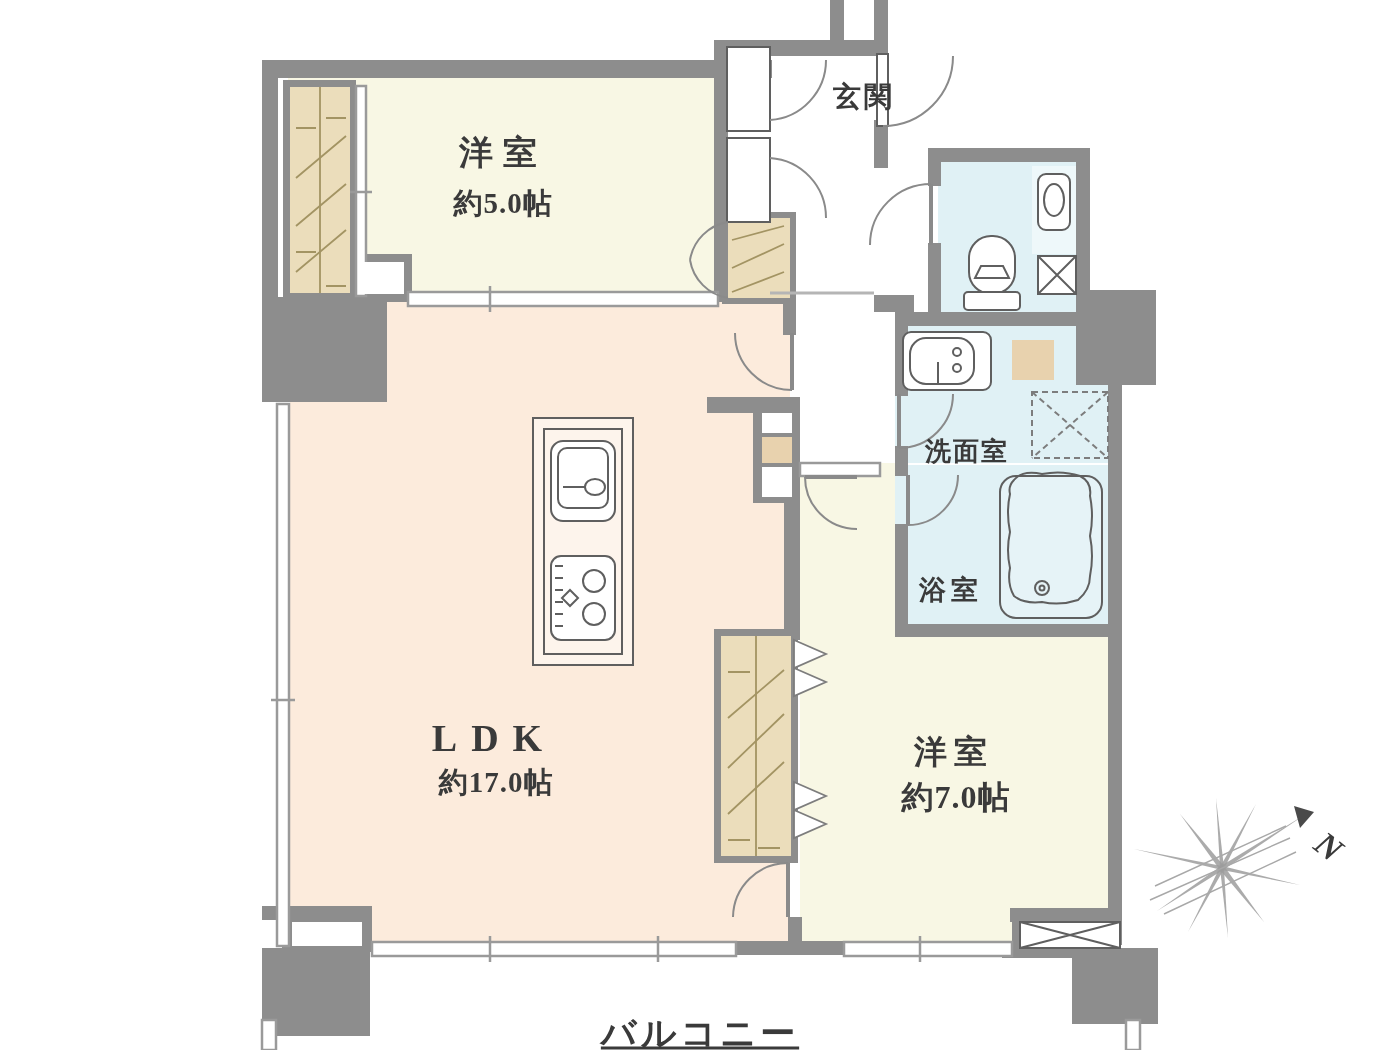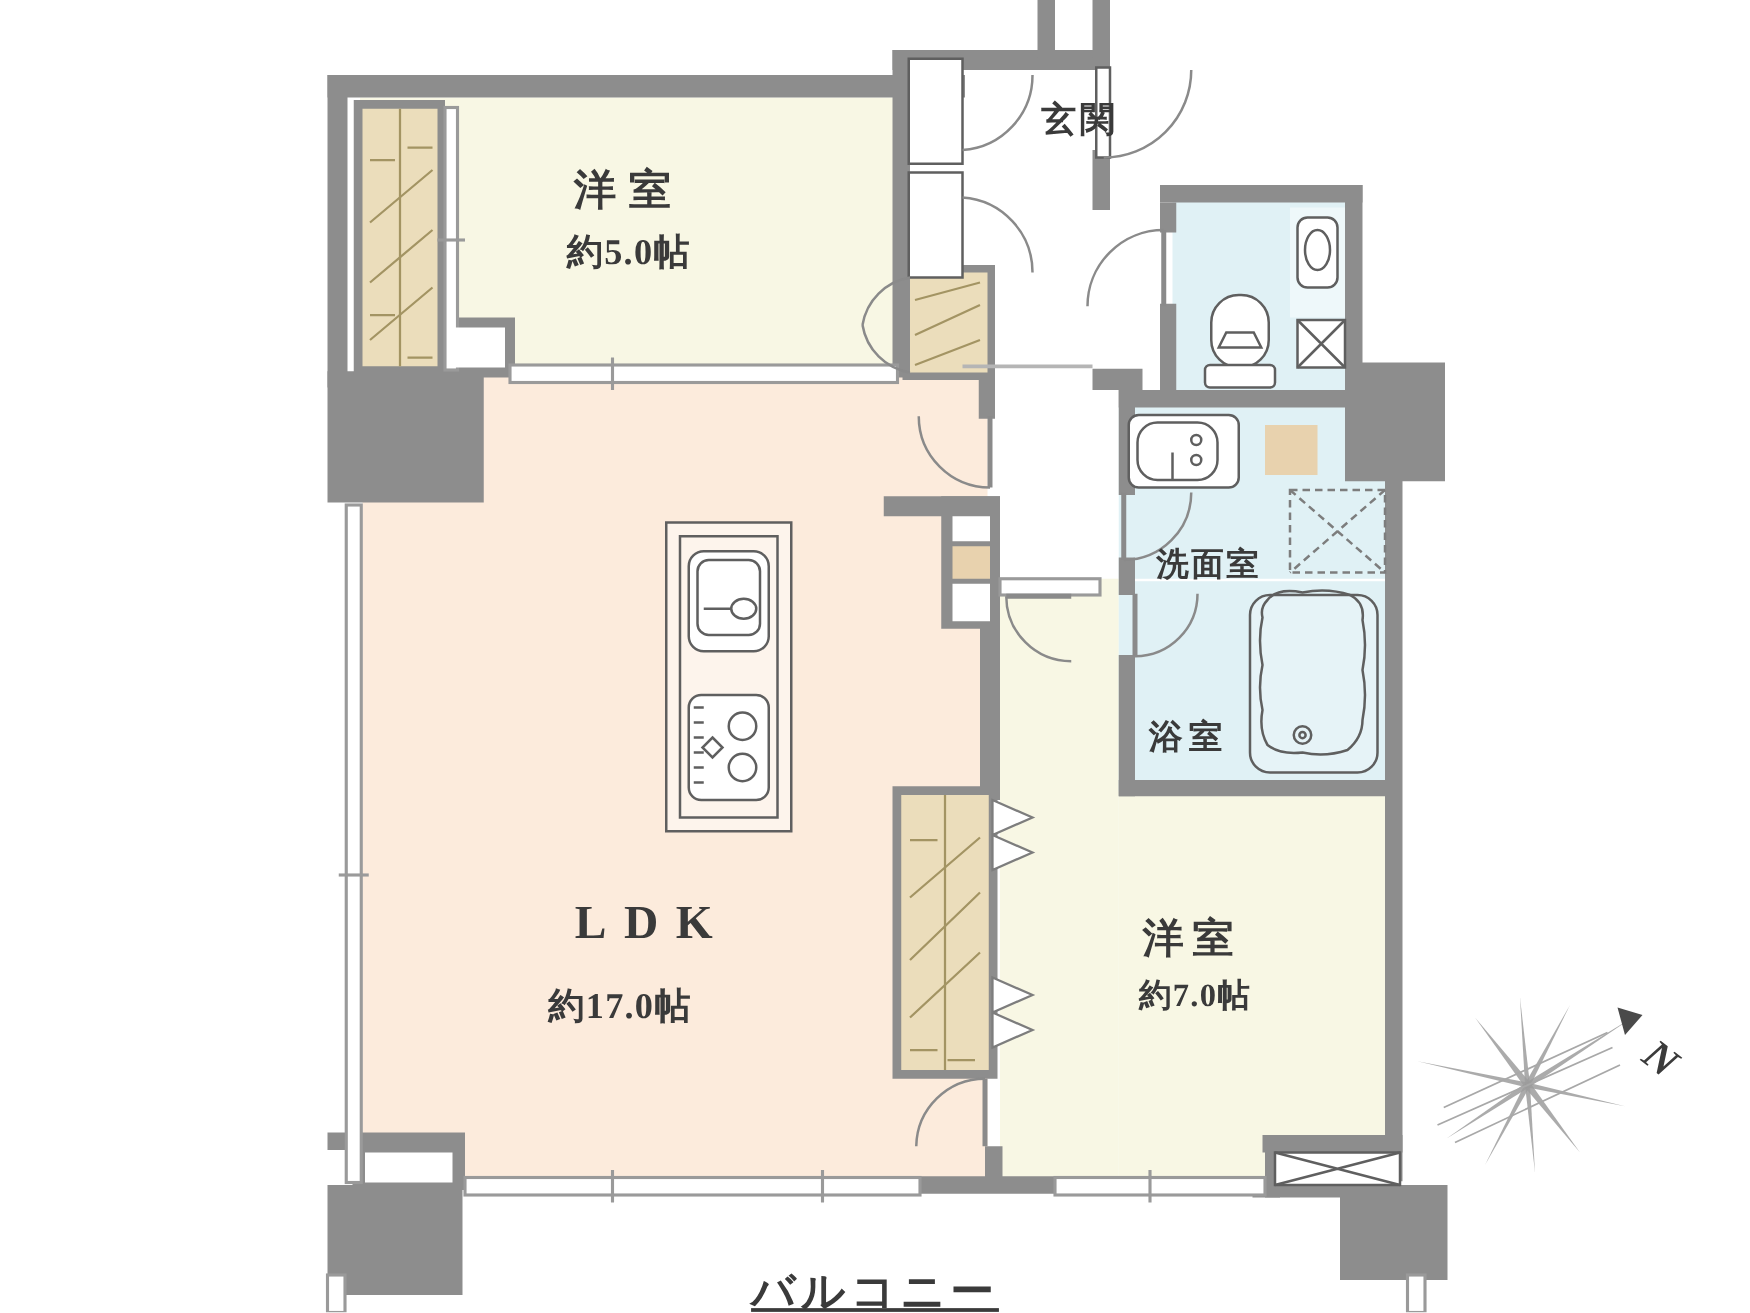--- a/index.html
+++ b/index.html
@@ -223,18 +223,18 @@
       <polygon points="1294,806 1314,812 1300,828" fill="#4a4a4a"></polygon>
       <text class="compass-n" x="1312" y="848" transform="rotate(38 1312 848)">N</text>
     </g>
   </svg>
 
   <div class="room-label" style="left:503px;top:153px;font-size:34px;letter-spacing:10px;">洋室</div>
   <div class="room-label" style="left:503px;top:203px;font-size:29px;letter-spacing:1px;">約5.0帖</div>
   <div class="room-label" style="left:864px;top:97px;font-size:28px;letter-spacing:3px;">玄関</div>
   <div class="room-label" style="left:967px;top:452px;font-size:26px;letter-spacing:2px;">洗面室</div>
   <div class="room-label" style="left:951px;top:590px;font-size:27px;letter-spacing:5px;">浴室</div>
-  <div class="room-label" style="left:494px;top:738px;font-size:38px;letter-spacing:14px;margin-left:28px;">LDK</div>
-  <div class="room-label" style="left:496px;top:782px;font-size:29px;letter-spacing:1px;margin-top:24px;">約17.0帖</div>
+  <div class="room-label" style="left:494px;top:738px;font-size:38px;letter-spacing:14px;">LDK</div>
+  <div class="room-label" style="left:496px;top:782px;font-size:29px;letter-spacing:1px;">約17.0帖</div>
   <div class="room-label" style="left:954px;top:752px;font-size:33px;letter-spacing:7px;">洋室</div>
-  <div class="room-label" style="left:956px;top:797px;font-size:26px;letter-spacing:1px;">約7.0帖</div>
+  <div class="room-label" style="left:956px;top:797px;font-size:32px;letter-spacing:1px;">約7.0帖</div>
   <div class="room-label" style="left:700px;top:1033px;font-size:35px;letter-spacing:4px;text-decoration:underline;">バルコニー</div>
 </div>
 
 </body></html>

